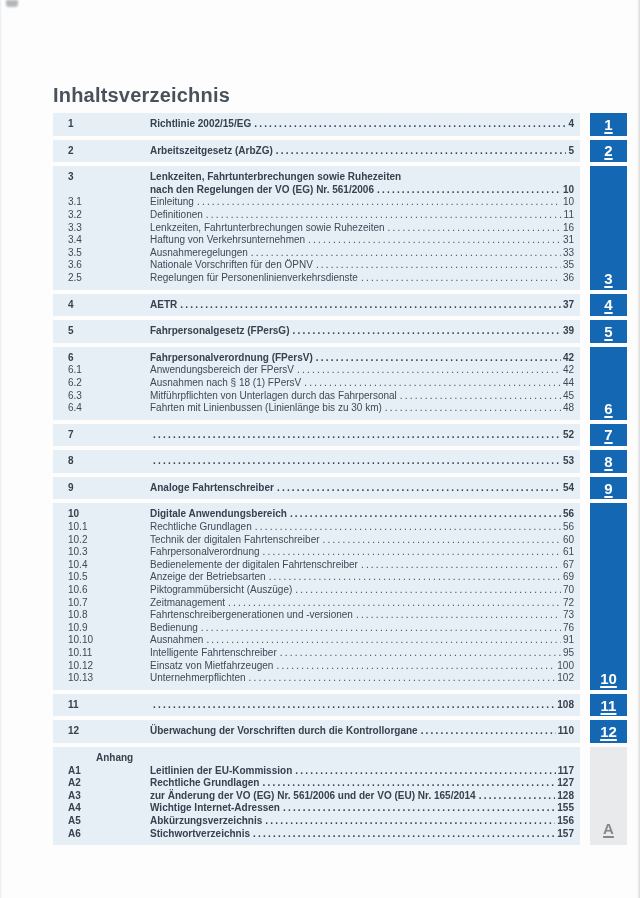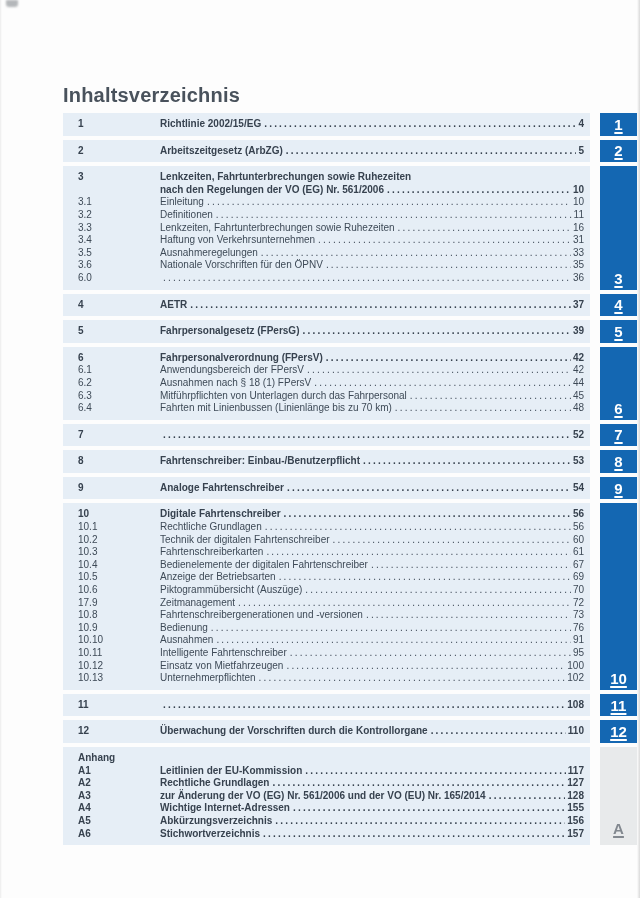--- a/index.html
+++ b/index.html
@@ -28,21 +28,21 @@
     position:absolute;top:0;left:0;width:2px;height:898px;
     background:linear-gradient(to right, rgba(0,0,0,0.07), rgba(0,0,0,0));
   }
   .corner-smudge{
     position:absolute;top:0;left:6px;width:12px;height:7px;
     background:rgba(90,98,104,0.45);
     border-radius:0 0 3px 3px;
     filter:blur(1px);
   }
   .content{
-    position:absolute;left:63px;top:84px;width:574px;
+    position:absolute;left:53px;top:84px;width:574px;
   }
   .page-title{
     font-size:20px;font-weight:700;color:var(--title);
     letter-spacing:0.2px;
     margin:0 0 7px 0;line-height:22px;
   }
   .section{
     display:flex;gap:10px;margin-bottom:4px;align-items:stretch;
   }
   .band{
@@ -70,21 +70,21 @@
   .row.bold{font-weight:700;color:var(--text-bold);}
   .row .num{flex:0 0 62px;}
   .row .body{flex:1;min-width:0;}
   .tline{display:flex;align-items:flex-end;padding-left:20px;}
   .tline .t{white-space:nowrap;}
   .tline .dots{
     flex:1 1 auto;min-width:0;overflow:hidden;white-space:nowrap;
     letter-spacing:2.2px;margin-left:3px;
   }
   .tline .pg{white-space:nowrap;margin-left:2px;}
-  .label-row{font-weight:700;color:var(--text-bold);}
+  .label-row{font-weight:700;color:var(--text-bold);margin-left:28px;}
 </style>
 </head>
 <body>
 
 <div class="edge-left"></div>
 <div class="edge-right"></div>
 <div class="corner-smudge"></div>
 
 <div class="content">
   <h1 class="page-title">Inhaltsverzeichnis</h1>
@@ -196,23 +196,24 @@
             <span class="num">3.6</span>
             <div class="body">
               <div class="tline">
                 <span class="t">Nationale Vorschriften für den ÖPNV</span>
                 <span class="dots" aria-hidden="true">............................................................................................................................................................................................................................</span>
                 <span class="pg">35</span>
               </div>
             </div>
           </div>
           <div class="row">
-            <span class="num">6.0</span>
-            <div class="body">
-              <div class="tline">
+            <span class="num">2.5</span>
+            <div class="body">
+              <div class="tline">
+                <span class="t">Regelungen für Personenlinienverkehrsdienste</span>
                 <span class="dots" aria-hidden="true">............................................................................................................................................................................................................................</span>
                 <span class="pg">36</span>
               </div>
             </div>
           </div>
         </div>
         <div class="tabcell">
           <div class="tab tall">
             <span class="tab-num">3</span>
           </div>
@@ -295,21 +296,21 @@
                 <span class="t">Mitführpflichten von Unterlagen durch das Fahrpersonal</span>
                 <span class="dots" aria-hidden="true">............................................................................................................................................................................................................................</span>
                 <span class="pg">45</span>
               </div>
             </div>
           </div>
           <div class="row">
             <span class="num">6.4</span>
             <div class="body">
               <div class="tline">
-                <span class="t">Fahrten mit Linienbussen (Linienlänge bis zu 70 km)</span>
+                <span class="t">Fahrten mit Linienbussen (Linienlänge bis zu 30 km)</span>
                 <span class="dots" aria-hidden="true">............................................................................................................................................................................................................................</span>
                 <span class="pg">48</span>
               </div>
             </div>
           </div>
         </div>
         <div class="tabcell">
           <div class="tab tall">
             <span class="tab-num">6</span>
           </div>
@@ -332,21 +333,20 @@
             <span class="tab-num">7</span>
           </div>
         </div>
       </div>
       <div class="section">
         <div class="band">
           <div class="row bold">
             <span class="num">8</span>
             <div class="body">
               <div class="tline">
-                <span class="t">Fahrtenschreiber: Einbau-/Benutzerpflicht</span>
                 <span class="dots" aria-hidden="true">............................................................................................................................................................................................................................</span>
                 <span class="pg">53</span>
               </div>
             </div>
           </div>
         </div>
         <div class="tabcell">
           <div class="tab">
             <span class="tab-num">8</span>
           </div>
@@ -370,21 +370,21 @@
             <span class="tab-num">9</span>
           </div>
         </div>
       </div>
       <div class="section">
         <div class="band">
           <div class="row bold">
             <span class="num">10</span>
             <div class="body">
               <div class="tline">
-                <span class="t">Digitale Fahrtenschreiber</span>
+                <span class="t">Digitale Anwendungsbereich</span>
                 <span class="dots" aria-hidden="true">............................................................................................................................................................................................................................</span>
                 <span class="pg">56</span>
               </div>
             </div>
           </div>
           <div class="row">
             <span class="num">10.1</span>
             <div class="body">
               <div class="tline">
                 <span class="t">Rechtliche Grundlagen</span>
@@ -400,21 +400,21 @@
                 <span class="t">Technik der digitalen Fahrtenschreiber</span>
                 <span class="dots" aria-hidden="true">............................................................................................................................................................................................................................</span>
                 <span class="pg">60</span>
               </div>
             </div>
           </div>
           <div class="row">
             <span class="num">10.3</span>
             <div class="body">
               <div class="tline">
-                <span class="t">Fahrtenschreiberkarten</span>
+                <span class="t">Fahrpersonalverordnung</span>
                 <span class="dots" aria-hidden="true">............................................................................................................................................................................................................................</span>
                 <span class="pg">61</span>
               </div>
             </div>
           </div>
           <div class="row">
             <span class="num">10.4</span>
             <div class="body">
               <div class="tline">
                 <span class="t">Bedienelemente der digitalen Fahrtenschreiber</span>
@@ -437,21 +437,21 @@
             <span class="num">10.6</span>
             <div class="body">
               <div class="tline">
                 <span class="t">Piktogrammübersicht (Auszüge)</span>
                 <span class="dots" aria-hidden="true">............................................................................................................................................................................................................................</span>
                 <span class="pg">70</span>
               </div>
             </div>
           </div>
           <div class="row">
-            <span class="num">17.9</span>
+            <span class="num">10.7</span>
             <div class="body">
               <div class="tline">
                 <span class="t">Zeitmanagement</span>
                 <span class="dots" aria-hidden="true">............................................................................................................................................................................................................................</span>
                 <span class="pg">72</span>
               </div>
             </div>
           </div>
           <div class="row">
             <span class="num">10.8</span>

